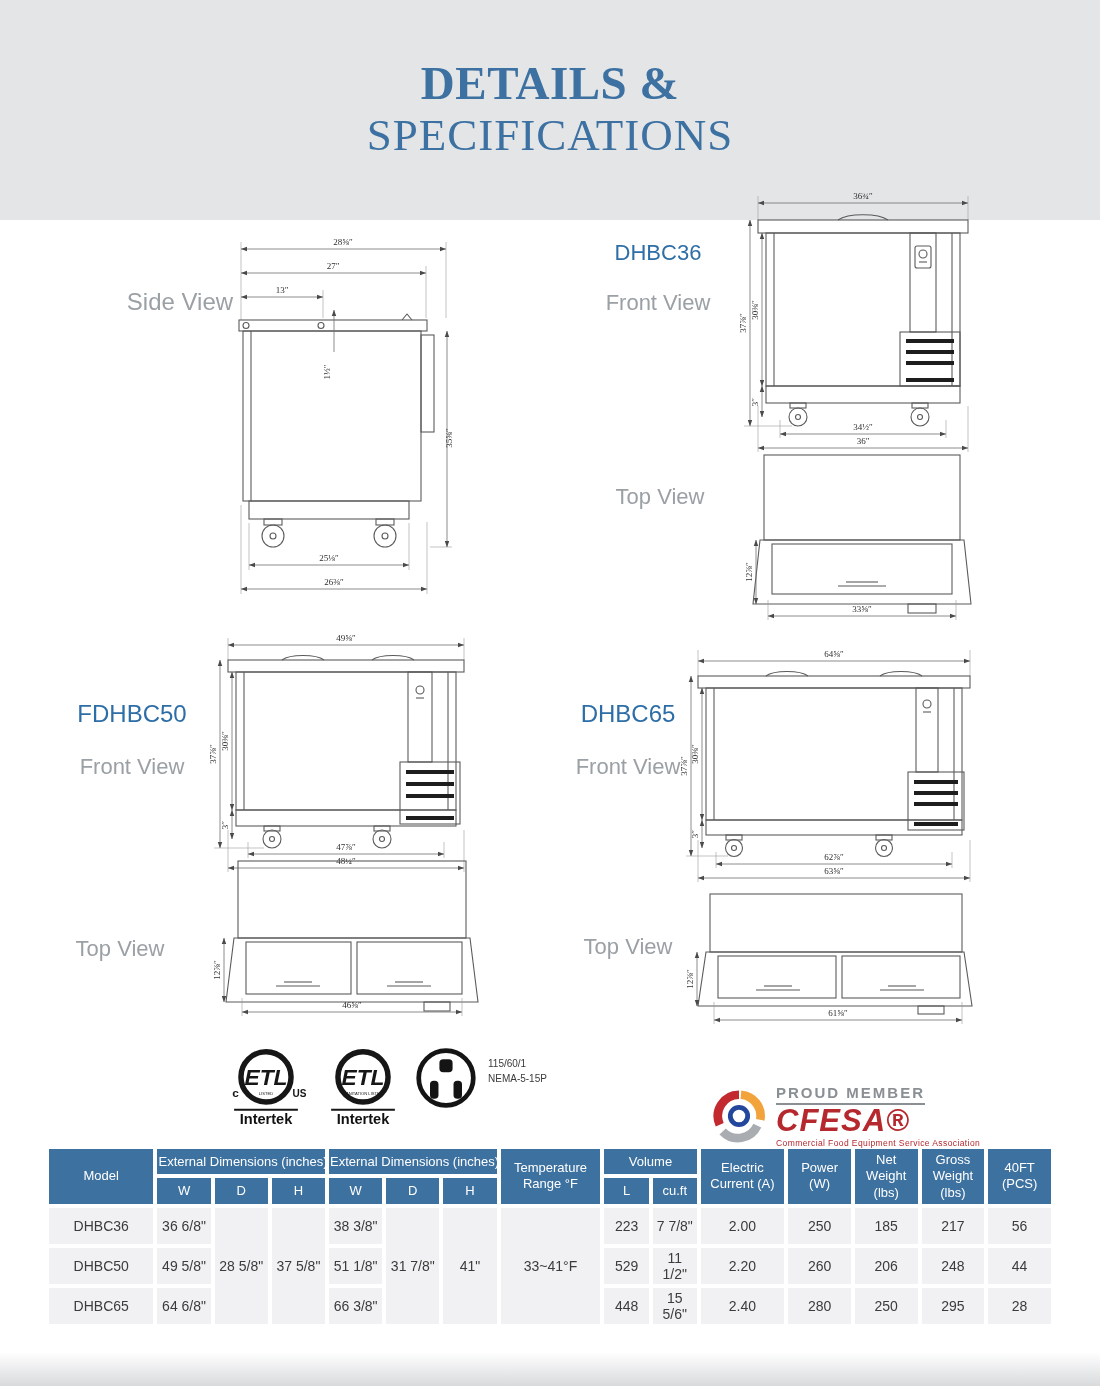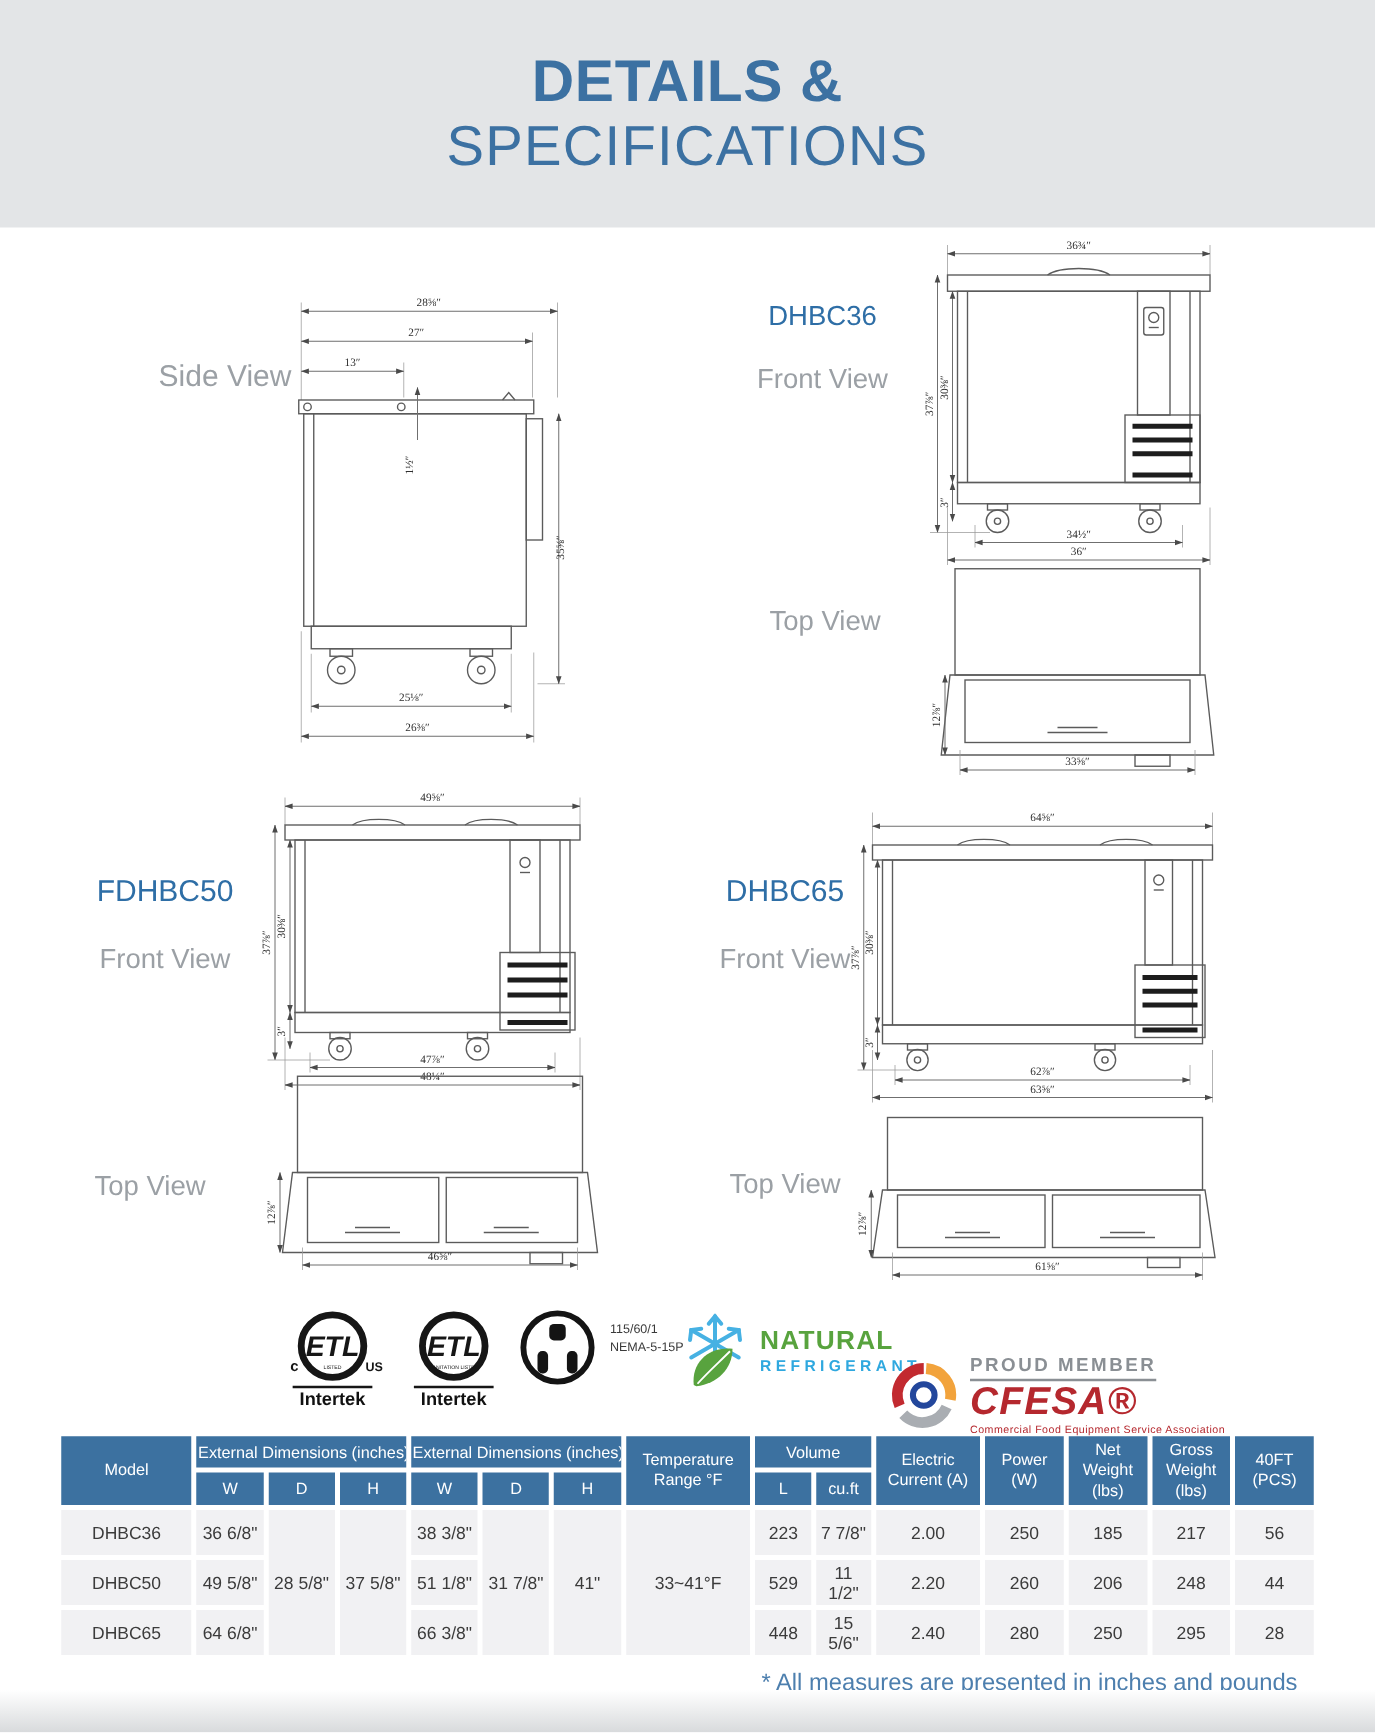--- a/index.html
+++ b/index.html
@@ -1,20 +1,20 @@
 <!DOCTYPE html>
 <html><head>
 <meta charset="utf-8">
 <style>
   html,body{margin:0;padding:0;background:#fff;}
   .page{position:relative;width:1100px;height:1386px;background:#ffffff;overflow:hidden;
         font-family:"Liberation Sans",sans-serif;}
   
-  .hero{position:absolute;left:0;top:0;width:1100px;height:182px;background:#e3e5e7;
-        display:flex;flex-direction:column;align-items:center;justify-content:center;}
+  .hero{position:absolute;left:0;top:0;width:1100px;height:220px;background:#e3e5e7;
+        display:flex;flex-direction:column;align-items:center;justify-content:center;font-family:Liberation Serif, serif;}
   .hero .t1{font-size:47px;font-weight:800;color:#3c71a2;letter-spacing:.5px;line-height:1.1;}
   .hero .t2{font-size:45px;font-weight:400;color:#3c71a2;letter-spacing:1px;line-height:1.15;}
   .hero h1{margin:0;text-align:center;}
   
   .dlabel{position:absolute;color:#9ba0a5;font-size:24px;font-weight:400;text-align:center;}
   .mlabel{color:#2e6ea6;}
   .lblcol{position:absolute;text-align:center;}
   .lblcol .mlabel{font-size:22px;color:#2e6ea6;}
   .lblcol .vlabel{font-size:22px;color:#9ba0a5;margin-top:24px;}
   
@@ -339,38 +339,20 @@
     <circle cx="34" cy="34" r="29" fill="none" stroke="#141414" stroke-width="5"></circle>
     <rect x="27" y="14" width="14" height="14" rx="4" fill="#141414"></rect>
     <rect x="17" y="37" width="9" height="19" rx="4" fill="#141414"></rect>
     <rect x="42" y="37" width="9" height="19" rx="4" fill="#141414"></rect>
   </svg>
   <div class="plugtext" style="left:488px;top:1056px;">
     <div>115/60/1</div>
     <div>NEMA-5-15P</div>
   </div>
 
-  <div class="natural" style="left:542px;top:1050px;">
-    <svg width="60" height="62" viewBox="0 0 60 62">
-      <g stroke="#46b1e3" stroke-width="3.2" stroke-linecap="round" fill="none">
-        <line x1="30" y1="3" x2="30" y2="47"></line>
-        <line x1="11" y1="14" x2="49" y2="36"></line>
-        <line x1="11" y1="36" x2="49" y2="14"></line>
-        <path d="M25,9 L30,3 L35,9"></path>
-        <path d="M10,22 L11,14 L19,13"></path>
-        <path d="M41,13 L49,14 L50,22"></path>
-      </g>
-      <path d="M13,58 C11,40 25,27 44,29 C44,45 32,57 15,59 Z" fill="#58a33e"></path>
-      <path d="M16,57 C24,48 33,40 42,31" stroke="#ffffff" stroke-width="1.5" fill="none"></path>
-    </svg>
-    <div>
-      <div class="nat-l1">NATURAL</div>
-      <div class="nat-l2">REFRIGERANT</div>
-    </div>
-  </div>
 
   <div class="cfesa" style="left:712px;top:1048px;">
     <svg width="54" height="54" viewBox="0 0 56 56">
       <path d="M28 6 a22 22 0 0 0 -20 31" stroke="#c22a30" stroke-width="9" fill="none"></path>
       <path d="M30 6 a22 22 0 0 1 20 26" stroke="#f2a33c" stroke-width="9" fill="none"></path>
       <path d="M47 38 a22 22 0 0 1 -36 6" stroke="#a9adb2" stroke-width="9" fill="none"></path>
       <circle cx="28" cy="28" r="9" fill="#ffffff" stroke="#23479c" stroke-width="5"></circle>
     </svg>
     <div>
       <div class="cf-top" style="display:inline-block;">PROUD MEMBER</div>
@@ -461,16 +443,15 @@
           <td>2.40</td>
           <td>280</td>
           <td>250</td>
           <td>295</td>
           <td>28</td>
         </tr>
       </tbody>
     </table>
   </div>
 
-  <div class="footnote">* All measures are presented in inches and pounds</div>
   <div class="bottomfade"></div>
 
 </div>
 
 </body></html>

